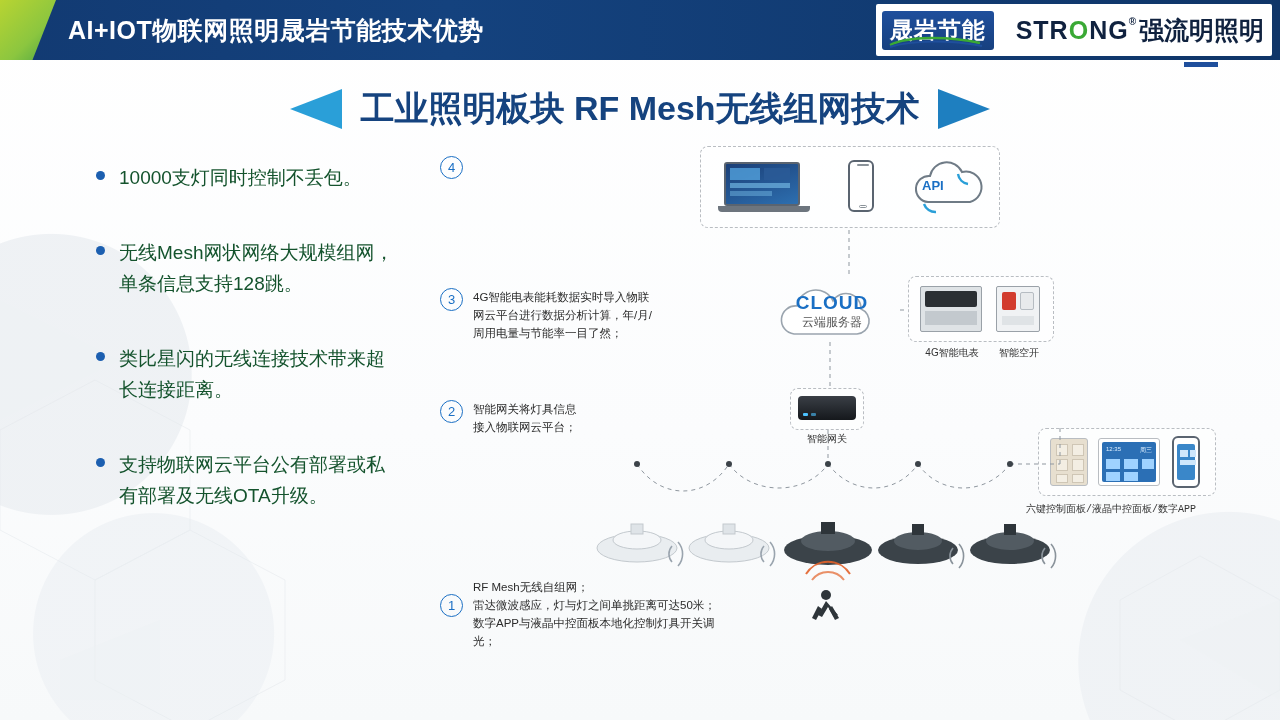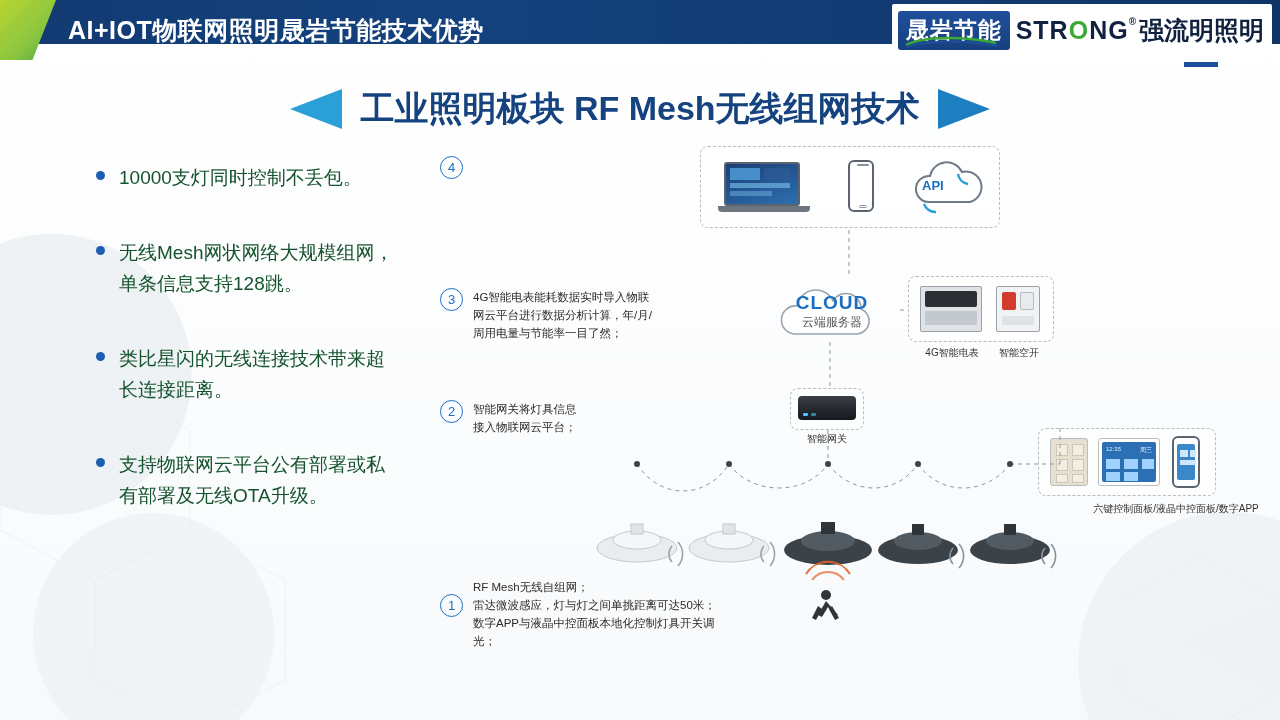--- a/index.html
+++ b/index.html
@@ -15,37 +15,37 @@
     position: absolute; inset: 0;
     background:
       radial-gradient(circle at 4% 52%, rgba(238,241,244,.95) 0 140px, rgba(0,0,0,0) 141px),
       radial-gradient(circle at 12% 88%, rgba(240,243,246,.9) 0 120px, rgba(0,0,0,0) 121px),
       radial-gradient(circle at 96% 92%, rgba(239,242,245,.9) 0 150px, rgba(0,0,0,0) 151px),
       linear-gradient(180deg,#ffffff 0%, #fbfcfd 60%, #f7f9fa 100%);
     pointer-events: none;
   }
   
   .header {
-    position: absolute; top: 0; left: 0; width: 1280px; height: 44px;
+    position: absolute; top: 0; left: 0; width: 1280px; height: 60px;
     background: linear-gradient(90deg,#123a72 0%, #14427e 35%, #0f3568 100%);
     display: flex; align-items: center;
   }
   .header-corner {
     position: absolute; left: 0; top: 0; width: 56px; height: 60px;
     background: linear-gradient(135deg,#b8d432 0%, #8cc63f 60%, #4aa545 100%);
     clip-path: polygon(0 0, 100% 0, 58% 100%, 0 100%);
   }
   .header-title {
     position: absolute; left: 68px; top: 14px;
     color: #ffffff; font-size: 25px; font-weight: bold;
     letter-spacing: .5px; white-space: nowrap;
   }
   .logo-box {
     position: absolute; right: 8px; top: 4px; height: 52px;
-    display: flex; align-items: center; gap: 6px;
+    display: flex; align-items: center; gap: 22px;
     background: #ffffff; padding: 2px 8px 2px 6px; border-radius: 2px;
   }
   .logo-cn {
     background: linear-gradient(180deg,#1f4f9c,#17407f);
     color: #fff; font-weight: bold; font-size: 23px;
     padding: 4px 8px; border-radius: 3px; letter-spacing: 1px;
   }
   .logo-swoosh {
     position:absolute; left:6px; bottom:2px; width:96px; height:14px;
   }
@@ -292,21 +292,21 @@
   <div style="position:absolute;left:43px;top:20px;width:12px;height:10px;background:#9fd2ff;"></div>
   <div style="position:absolute;left:7px;top:33px;width:14px;height:9px;background:#9fd2ff;"></div>
   <div style="position:absolute;left:25px;top:33px;width:14px;height:9px;background:#9fd2ff;"></div>
 </div>
 <div class="phone" style="left:1172px; top:436px; width:28px; height:52px;">
   <div style="position:absolute;left:3px;top:6px;right:3px;bottom:6px;background:#3a87c9;border-radius:2px;"></div>
   <div style="position:absolute;left:6px;top:12px;width:8px;height:7px;background:#cfe7fb;"></div>
   <div style="position:absolute;left:16px;top:12px;width:6px;height:7px;background:#cfe7fb;"></div>
   <div style="position:absolute;left:6px;top:22px;width:16px;height:5px;background:#cfe7fb;"></div>
 </div>
-<div class="caption" style="left:1087px; top:502px; width:178px;">六键控制面板/液晶中控面板/数字APP</div>
+<div class="caption" style="left:1022px; top:502px; width:178px;font-family:Liberation Mono, monospace;">六键控制面板/液晶中控面板/数字APP</div>
 
 <svg class="layer">
 
   <line x1="849" y1="230" x2="849" y2="276" stroke="#8f979f" stroke-width="1" stroke-dasharray="4 4"></line>
   <line x1="830" y1="342" x2="830" y2="388" stroke="#8f979f" stroke-width="1" stroke-dasharray="4 4"></line>
   <line x1="900" y1="310" x2="906" y2="310" stroke="#8f979f" stroke-width="1" stroke-dasharray="4 4"></line>
   <line x1="828" y1="430" x2="828" y2="464" stroke="#8f979f" stroke-width="1" stroke-dasharray="4 4"></line>
   <line x1="1010" y1="464" x2="1060" y2="464" stroke="#8f979f" stroke-width="1" stroke-dasharray="4 4"></line>
   <line x1="1060" y1="464" x2="1060" y2="428" stroke="#8f979f" stroke-width="1" stroke-dasharray="4 4"></line>
 

